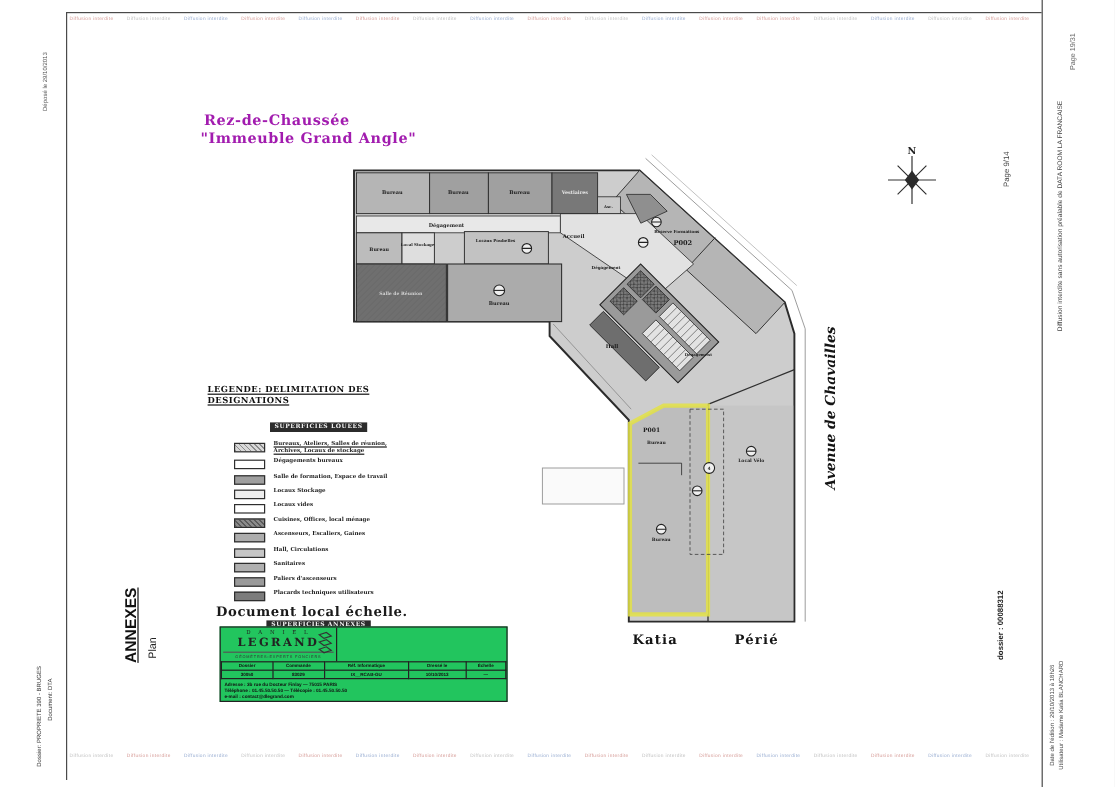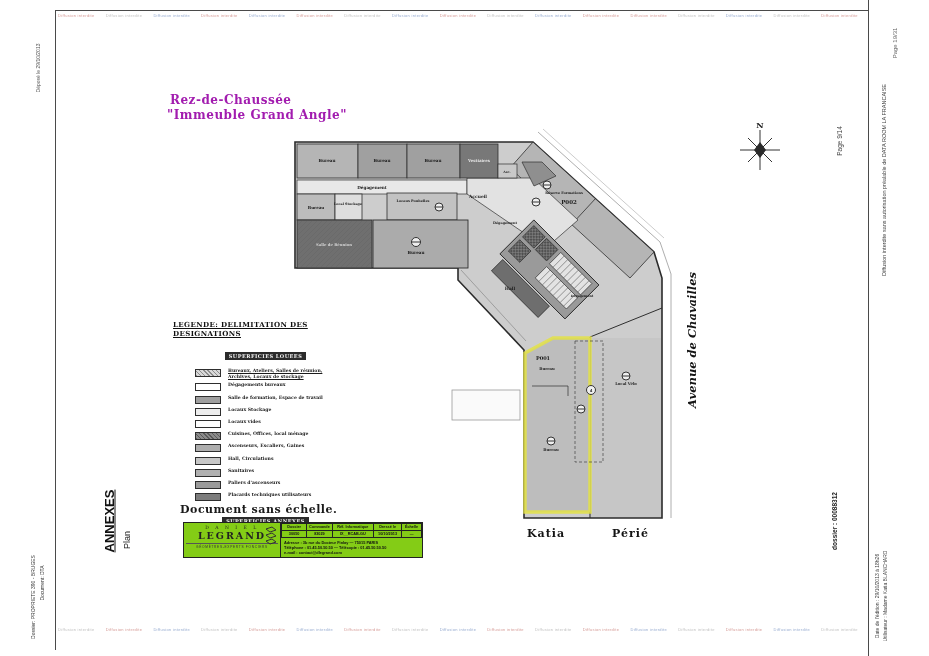--- a/index.html
+++ b/index.html
@@ -25,21 +25,21 @@
   .lg-rows{margin-top:6px;}
   .lg-row{display:flex;align-items:flex-start;margin:0 0 3.2px 22px;}
   .lg-swatch{width:24px;height:6px;border:1px solid #2e2e2e;flex:0 0 auto;margin-top:1px;}
   .hatch{background-image:repeating-linear-gradient(45deg,rgba(0,0,0,.35) 0 1px,transparent 1px 3px);}
   .lg-label{font-family:"DejaVu Serif",serif;font-weight:bold;font-size:4.6px;line-height:5.6px;
             margin-left:7px;color:#1c1c1c;}
   .lg-row.emph .lg-label{text-decoration:underline;}
   
   .tblock{position:absolute;left:183px;top:522px;width:240px;}
   .scale-note{position:absolute;left:180px;top:503px;font-size:11px;letter-spacing:.5px;}
-  .tb-box{border:1.2px solid #222;display:flex;background:#84cc16;}
+  .tb-box{border:1.2px solid #222;display:flex;background:#22c55e;flex-direction:column;}
   .tb-left{width:92px;border-right:1px solid #222;padding:2px 2px;text-align:center;position:relative;}
   .tb-firm1{font-family:"DejaVu Serif",serif;font-size:4.5px;letter-spacing:2.5px;color:#222;}
   .tb-firm2{font-family:"DejaVu Serif",serif;font-size:9.5px;font-weight:bold;letter-spacing:2px;color:#222;}
   .tb-firm3{font-size:3.2px;letter-spacing:.7px;color:#333;border-top:.5px solid #555;margin-top:1.5px;padding-top:1px;}
   .tb-logo{position:absolute;right:1px;top:3px;}
   .tb-right{flex:1;}
   .tb-table{width:100%;border-collapse:collapse;table-layout:fixed;}
   .tb-table td{border:.6px solid #222;font-size:3.8px;font-weight:bold;text-align:center;
                padding:1px 0;overflow:hidden;white-space:nowrap;color:#111;}
   .tb-addr{font-size:3.9px;font-weight:bold;padding:2px 3px 1px 3px;line-height:5.2px;color:#111;}
@@ -304,21 +304,21 @@
     <div class="lg-rows" id="annex-item" style="margin-top:5px;">
         <div class="lg-row">
           <div class="lg-swatch hatch" style="background-color: rgb(90, 90, 90);"></div>
           <div class="lg-label">
             <div>Local technique ascenseurs</div>
           </div>
         </div>
       </div>
   </div>
 
-  <div class="scale-note dser">Document sans échelle.</div>
+  <div class="scale-note dser">Document local échelle.</div>
   <div class="tblock">
     <div class="tb-box">
       <div class="tb-left">
         <div class="tb-firm1">D A N I E L</div>
         <div class="tb-firm2">LEGRAND</div>
         <div class="tb-firm3">GÉOMÈTRES-EXPERTS FONCIERS</div>
         <svg class="tb-logo" width="16" height="22" viewBox="0 0 16 22">
           <g fill="none" stroke="#333" stroke-width="1">
             <path d="M3,3 L9,1 L13,4 L7,6 Z"></path>
             <path d="M3,9 L9,7 L13,10 L7,12 Z"></path>

